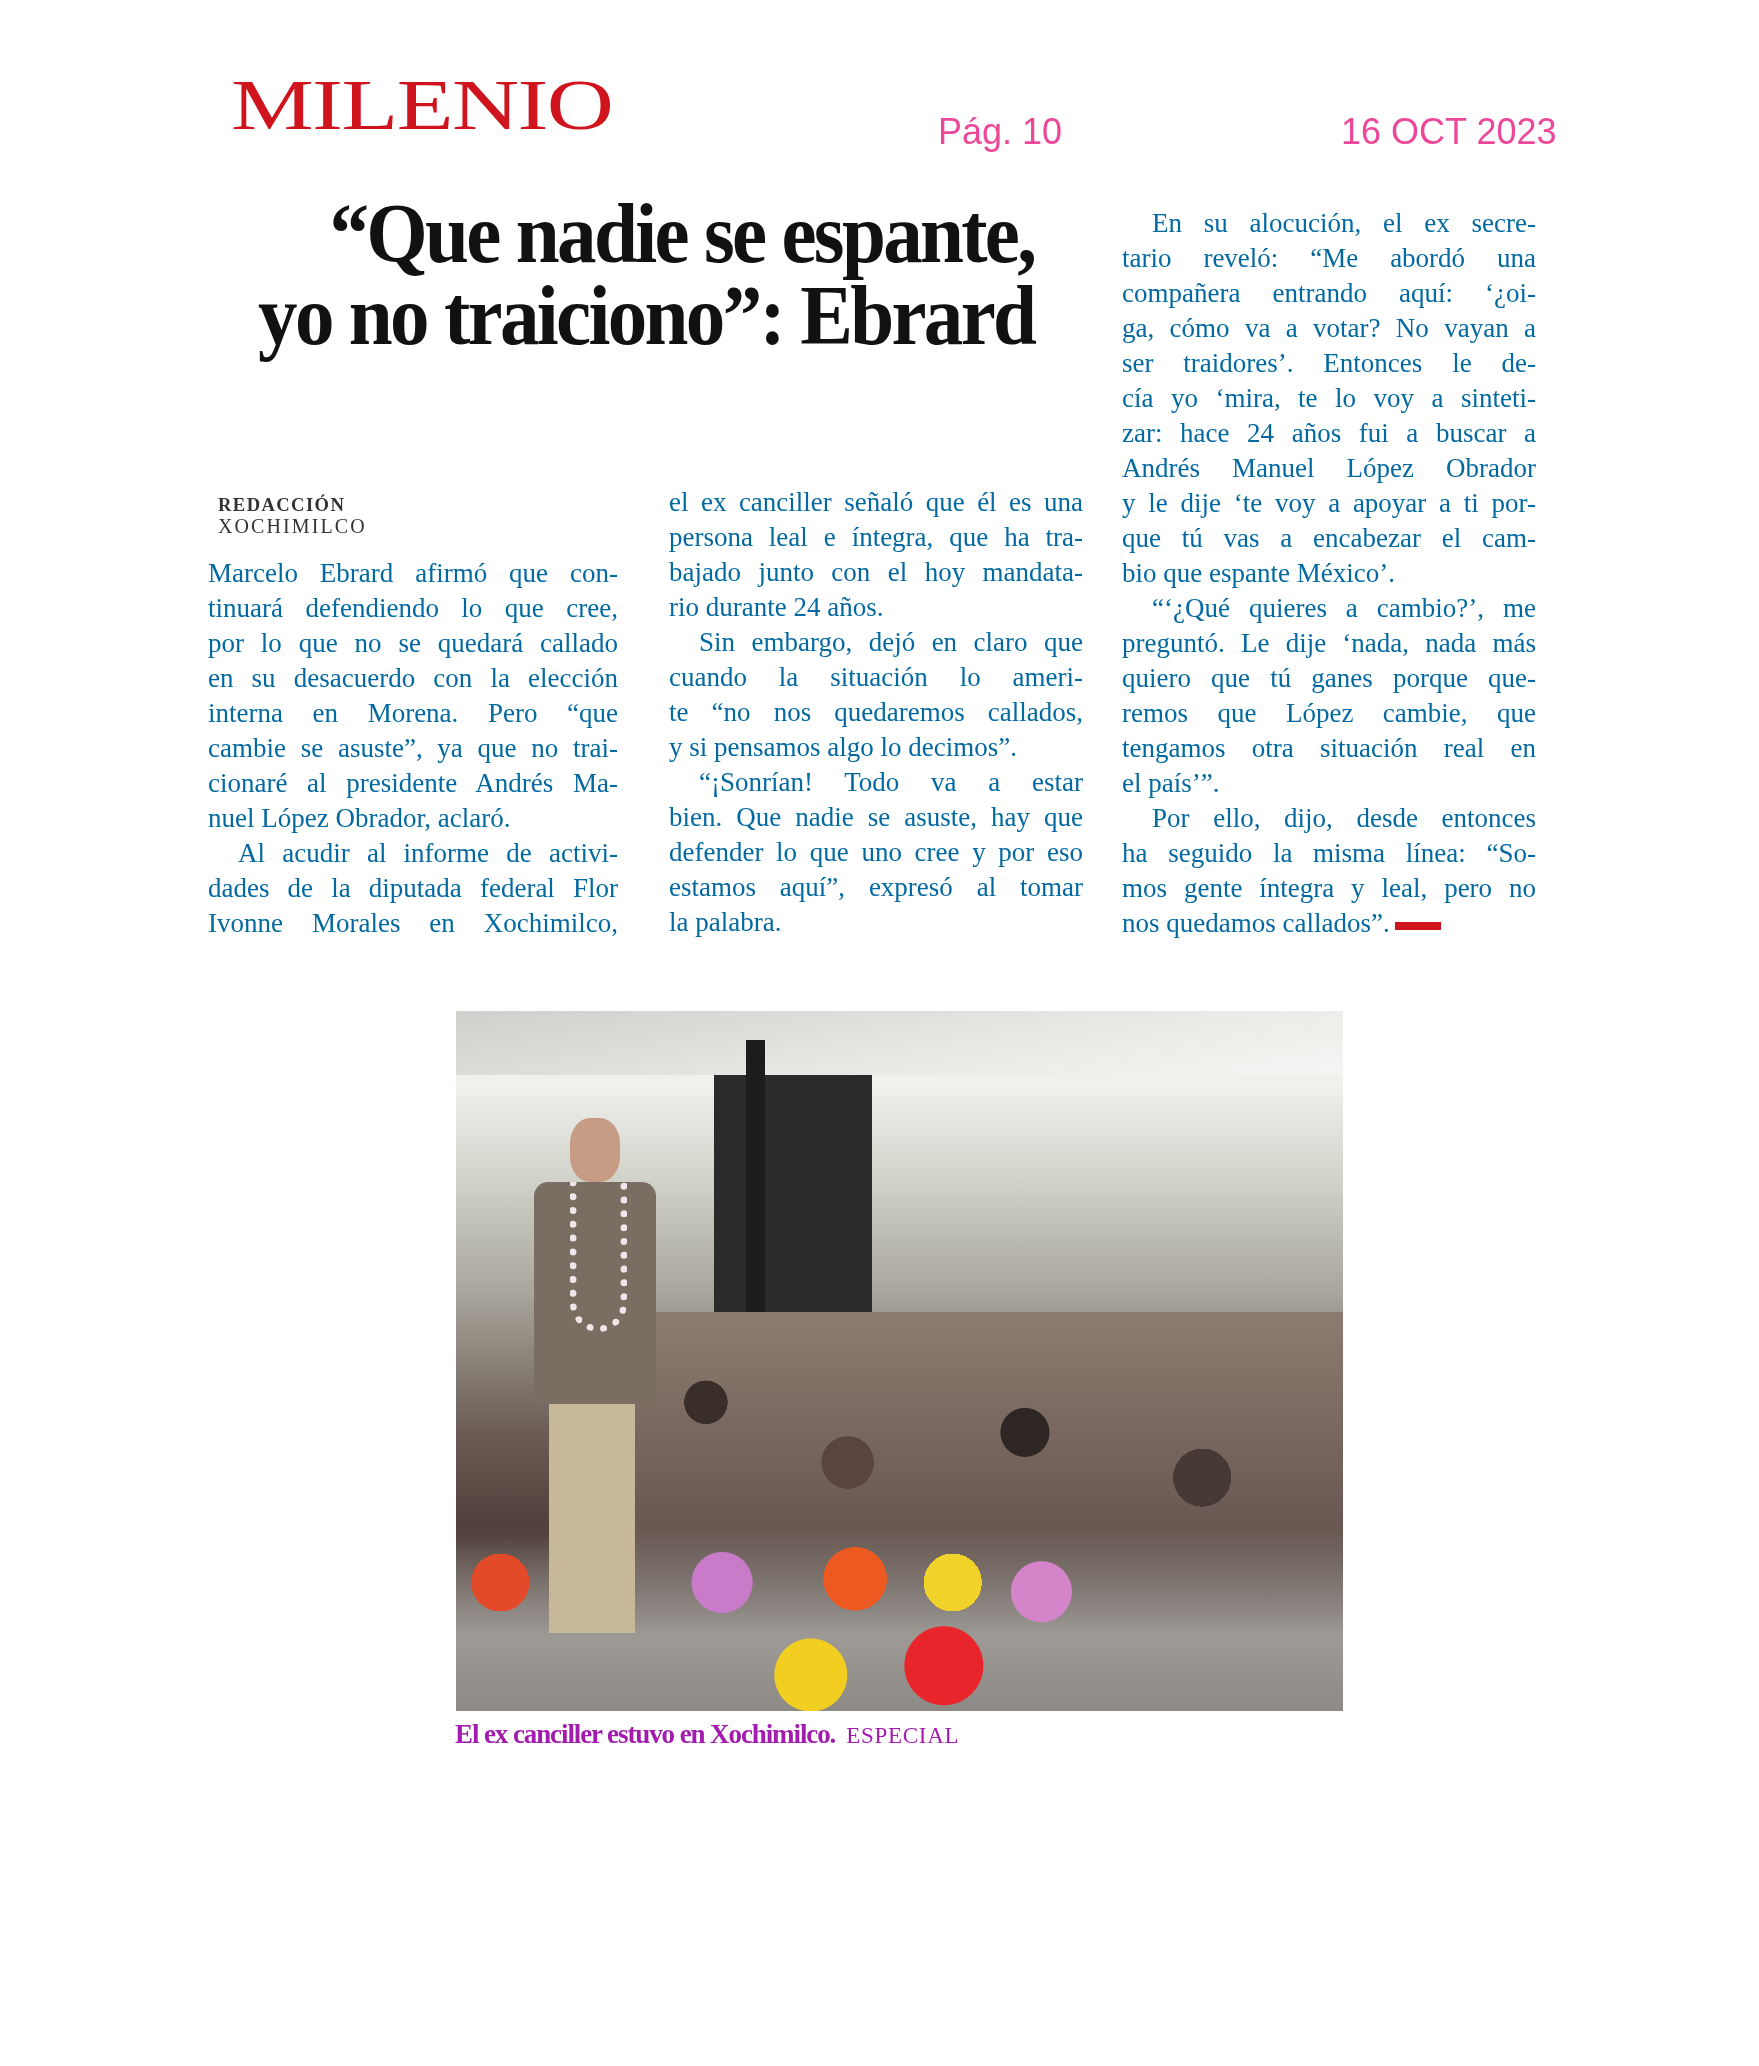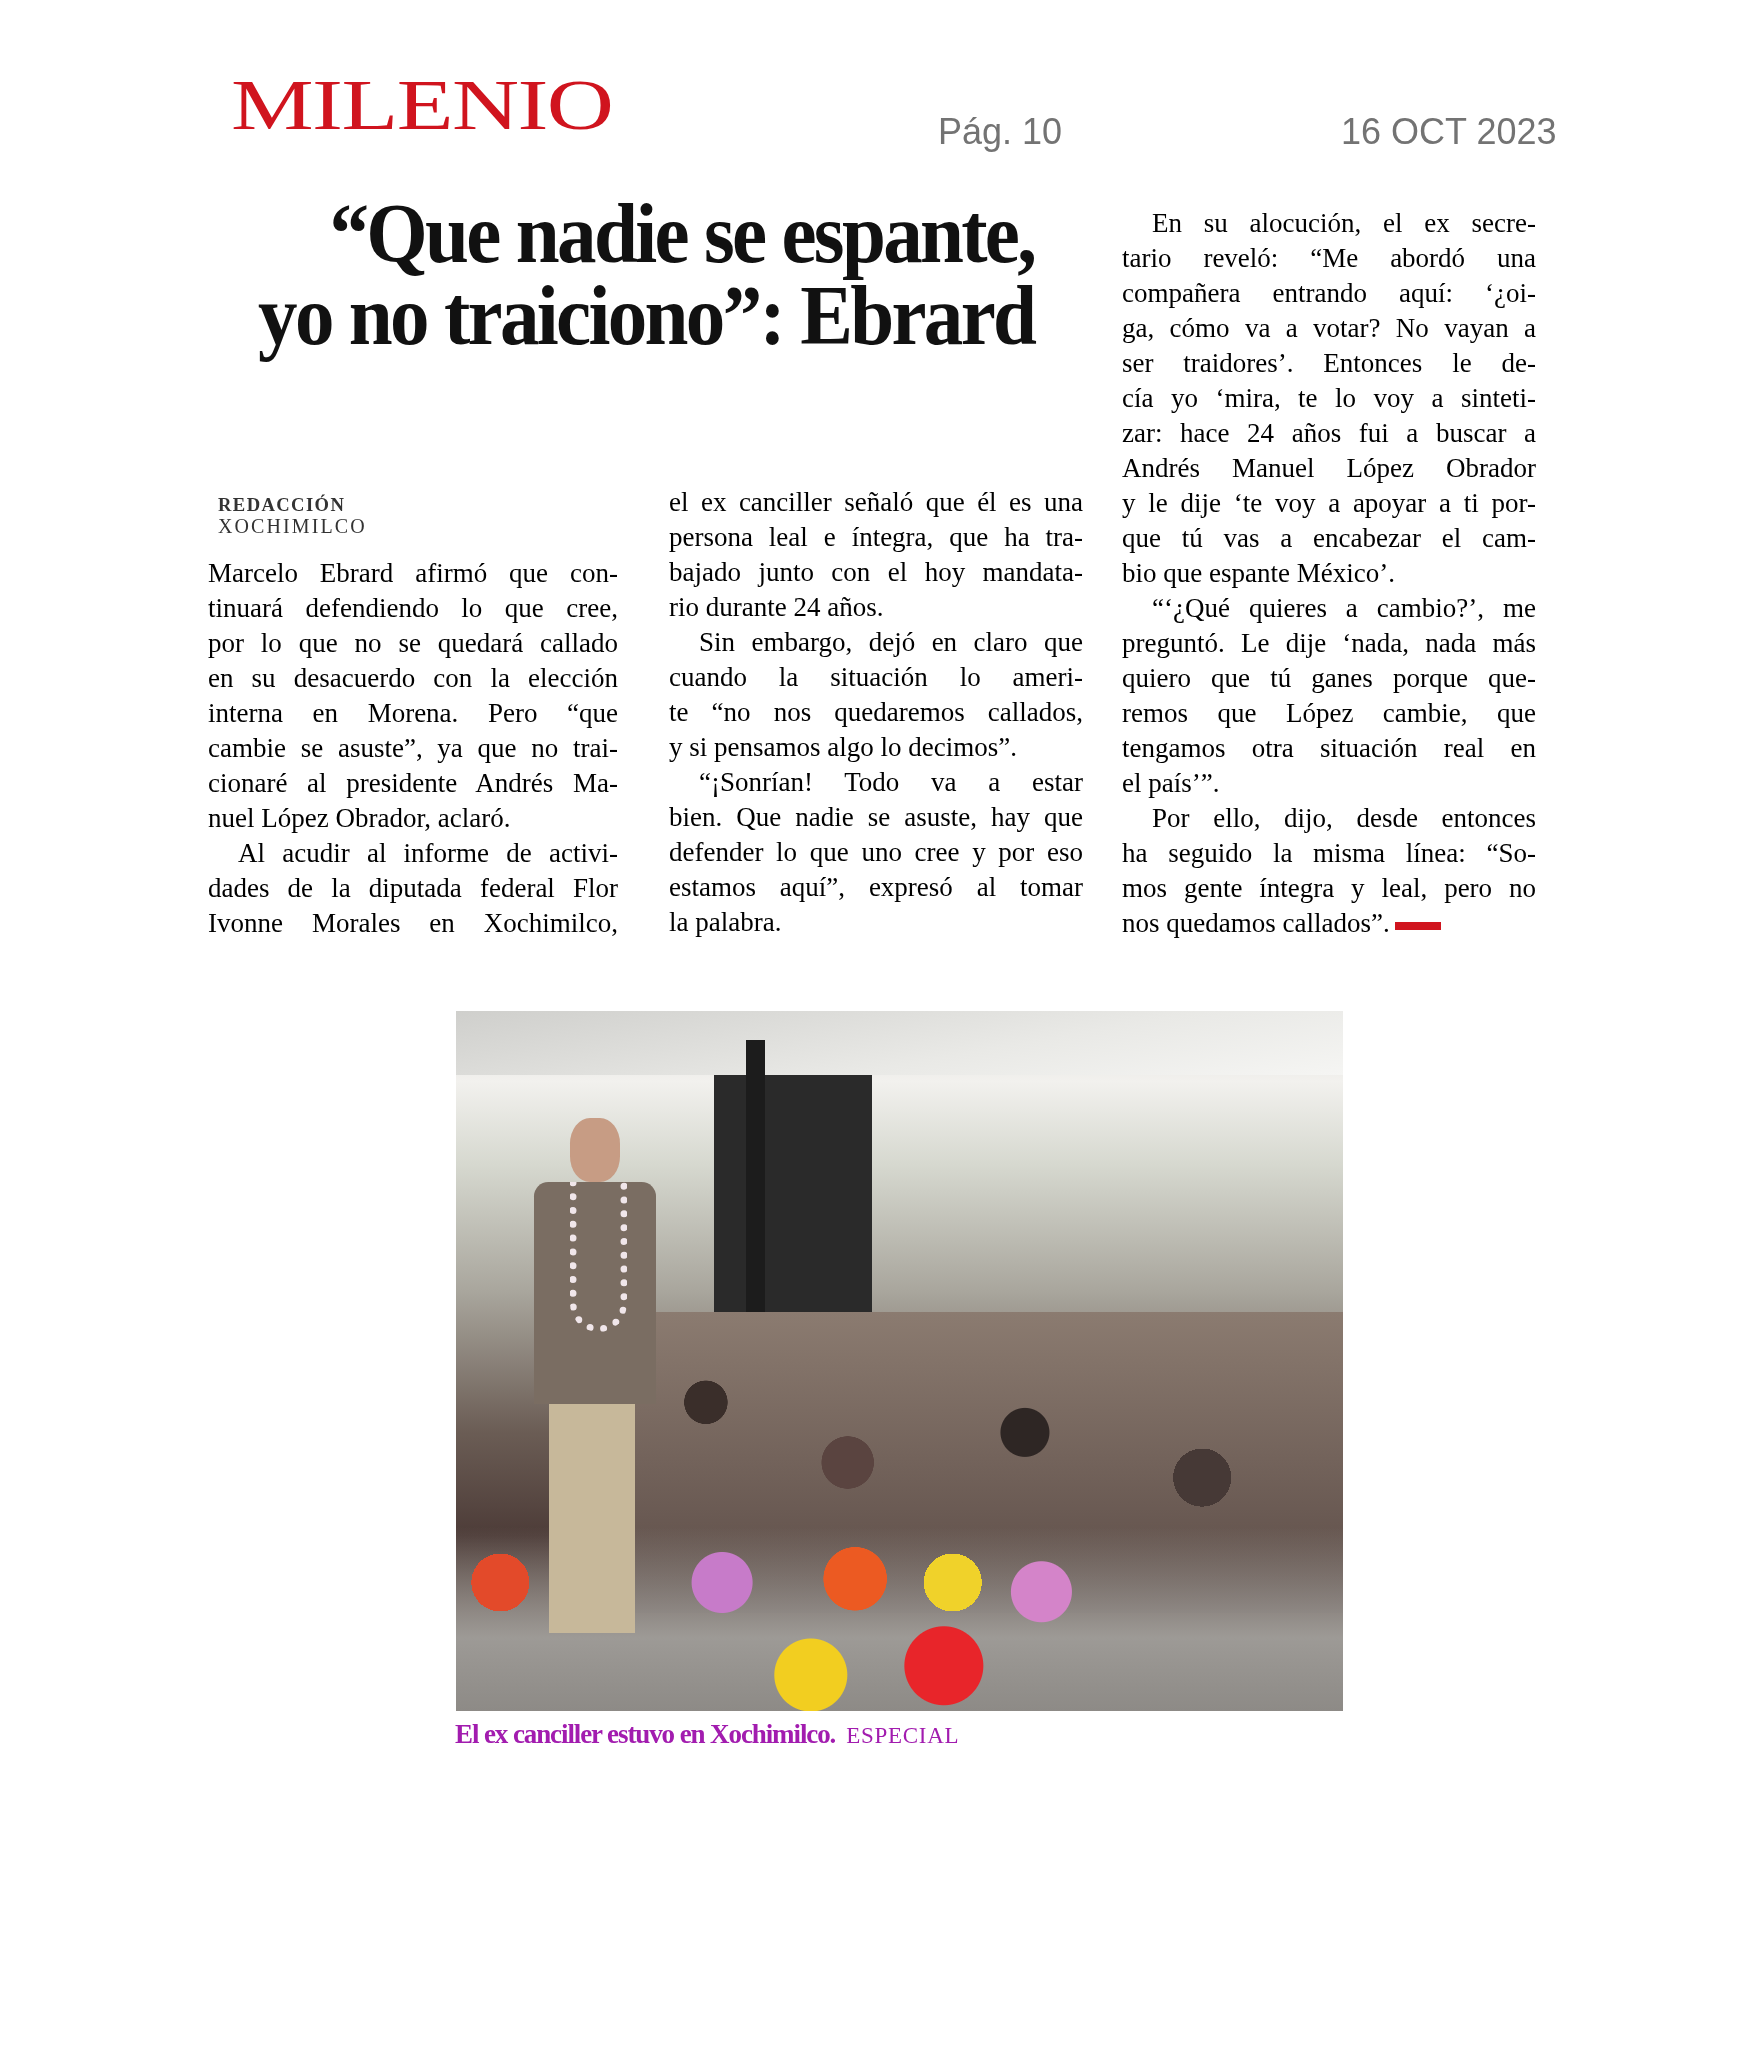--- a/index.html
+++ b/index.html
@@ -7,35 +7,35 @@
   .abs { position: absolute; }
   .logo {
     left: 231px; top: 66px; width: 458px; height: 79px;
     font-family: "Liberation Serif", "DejaVu Serif", serif;
     font-size: 83px; line-height: 79px; letter-spacing: -1.4px;
     color: #d0141e; transform: scaleX(1.12) scaleY(0.86); transform-origin: left center;
     white-space: nowrap; font-weight: normal;
   }
   .meta {
     font-family: "Liberation Sans", "DejaVu Sans", sans-serif;
-    font-size: 36px; color: #737373; top: 107px; line-height: 50px; white-space: nowrap;
+    font-size: 36px; color: #ec4899; top: 107px; line-height: 50px; white-space: nowrap;
   }
   .page-num { left: 938px; }
   .date { left: 1341px; }
   .headline {
     left: 215px; top: 192px; width: 881px;
     font-family: "Liberation Serif", "DejaVu Serif", serif;
     font-weight: bold; font-size: 85px; line-height: 82px; color: #111;
     letter-spacing: -2.9px;
     text-align: right;
   }
   .headline span { display: block; white-space: nowrap; transform: scaleX(0.93); transform-origin: left; }
   .col {
     font-family: "Liberation Serif", "DejaVu Serif", serif;
-    font-size: 27px; line-height: 35px; color: #000000;
+    font-size: 27px; line-height: 35px; color: #0369a1;
     text-align: justify; hyphens: manual;
   }
   .col .ln { display: block; white-space: nowrap; text-align-last: justify; text-align: justify; }
   .col .ln.last { text-align-last: left; }
   .col1 { left: 208px; top: 556px; width: 410px; }
   .col2 { left: 669px; top: 485px; width: 414px; }
   .col3 { left: 1122px; top: 206px; width: 414px; }
   .byline { left: 218px; top: 494px; font-family: "Liberation Serif", "DejaVu Serif", serif; color: #333; }
   .byline .author { font-weight: bold; font-size: 18.6px; letter-spacing: 1.4px; line-height: 21.5px; display: block; }
   .byline .place { font-size: 20px; letter-spacing: 2.1px; line-height: 21.5px; display: block; }

